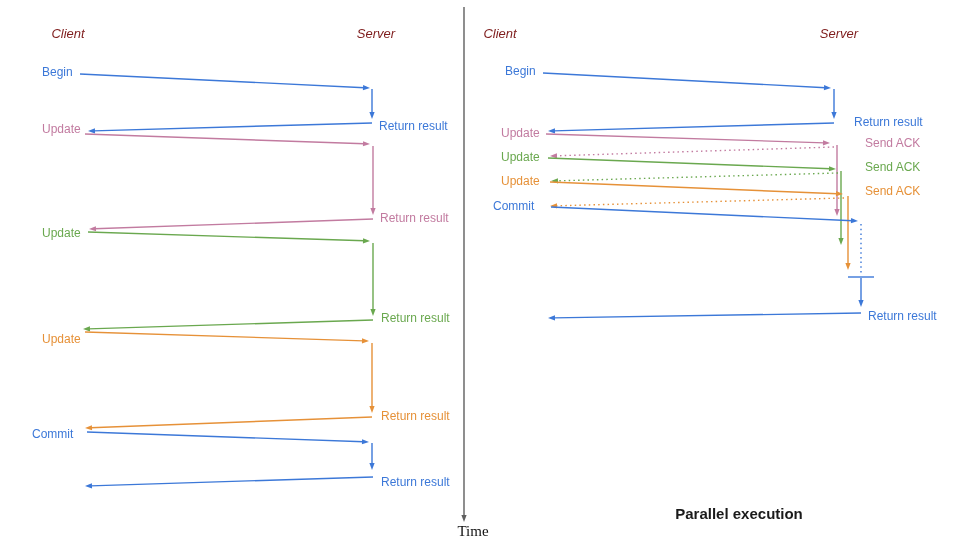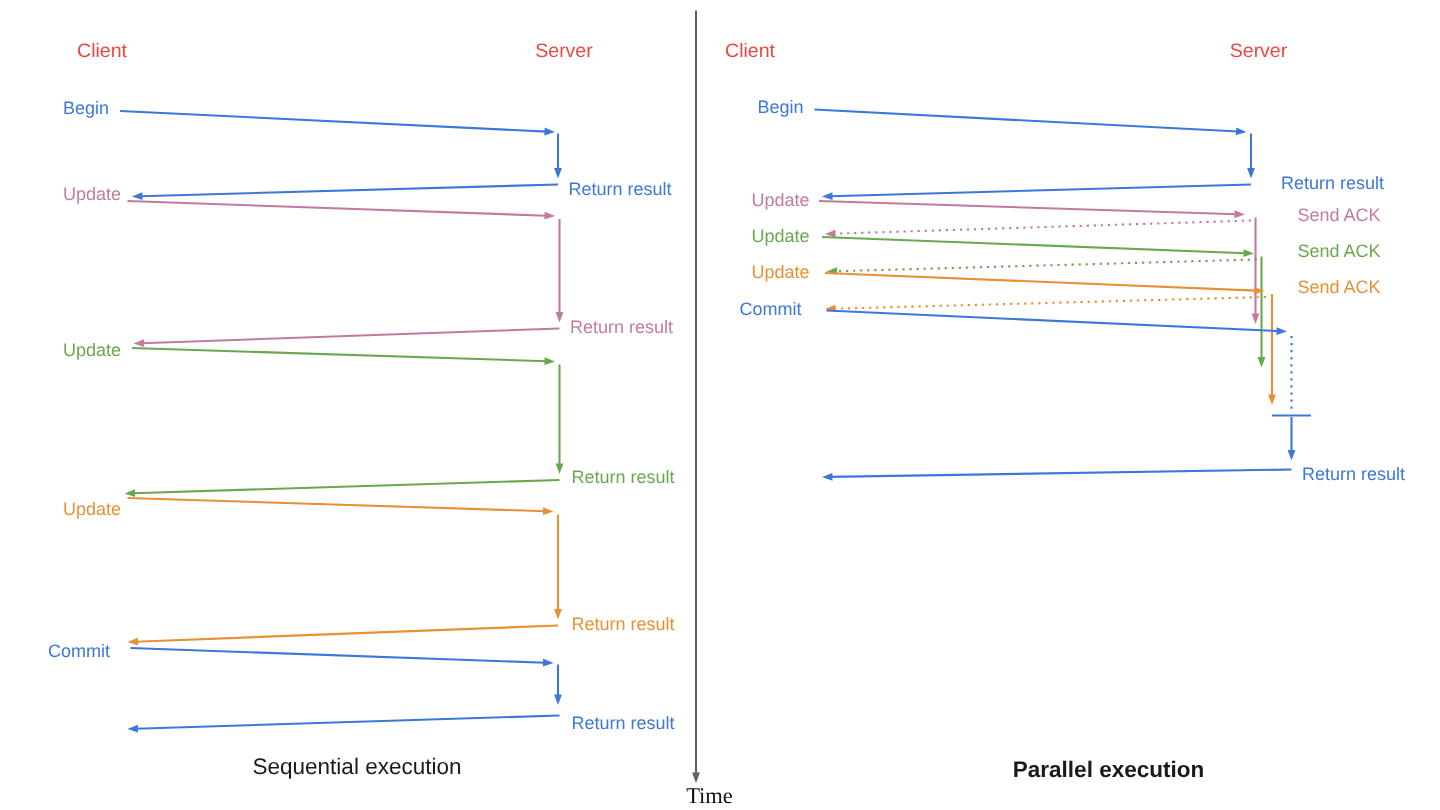--- a/index.html
+++ b/index.html
@@ -9,21 +9,22 @@
     height: 540px;
     background: #ffffff;
     overflow: hidden;
     font-family: "Liberation Sans", sans-serif;
   }
   .stage svg { position: absolute; left: 0; top: 0; }
   .hdr {
     position: absolute;
     transform: translateX(-50%);
     font-size: 13px;
-    color: #ef4444;
+    font-style: italic;
+    color: #7f1d1d;
     white-space: nowrap;
   }
   .diagram-title {
     position: absolute;
     transform: translateX(-50%);
     font-size: 15px;
     color: #1a1a1a;
     white-space: nowrap;
   }
   .time-label {
@@ -197,17 +198,16 @@
           <polygon points="464,522 461.4,515 466.6,515" fill="#5f5f5f"></polygon>
         </g>
       </g>
   </svg>
 
   <div class="hdr" style="left:68px; top:26px;">Client</div>
   <div class="hdr" style="left:376px; top:26px;">Server</div>
   <div class="hdr" style="left:500px; top:26px;">Client</div>
   <div class="hdr" style="left:839px; top:26px;">Server</div>
 
-  <div class="diagram-title" style="left:238px; top:503px;">Sequential execution</div>
   <div class="diagram-title" style="left:739px; top:505px;font-weight:bold;">Parallel execution</div>
 
   <div class="time-label" style="left:473px; top:523px;font-family:Liberation Serif, serif;">Time</div>
 </div>
 
 </body></html>

